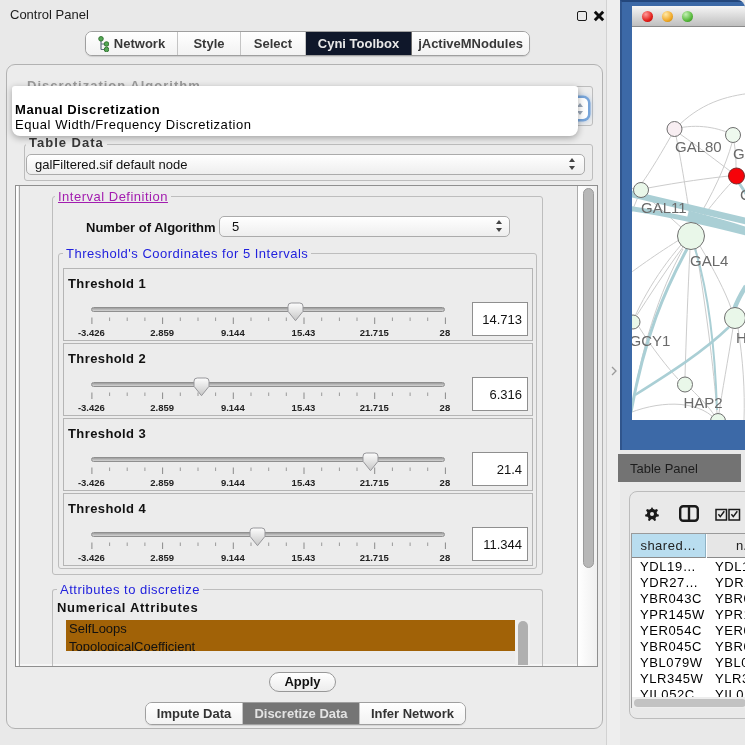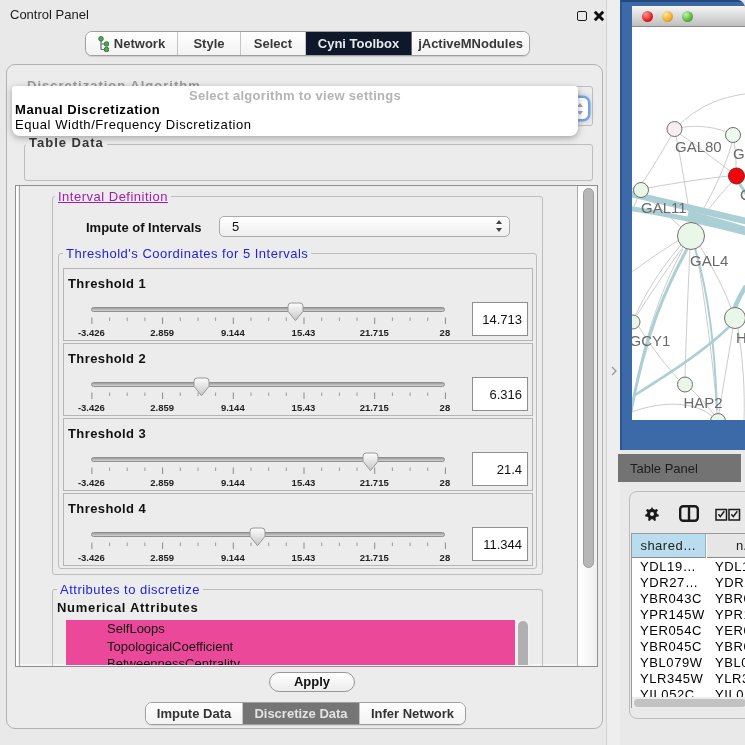--- a/index.html
+++ b/index.html
@@ -53,26 +53,26 @@
 .tbox-title { position:absolute; left:4px; top:7px; font-size:13px; font-weight:700; color:#111; letter-spacing:0.4px; }
 .track { position:absolute; left:27px; top:38px; width:354px; height:5px; border-radius:2.5px;
          background:linear-gradient(#9d9d9d,#d4d4d4); border:1px solid #8f8f8f; }
 .tl { position:absolute; top:58px; font-size:9.5px; font-weight:700; color:#222; width:50px; text-align:center; margin-left:-25px; }
 .vbox { position:absolute; left:408px; top:33px; width:56px; height:34px; background:#fff; border:1px solid #8f8f8f; }
 .vbox span { position:absolute; right:5px; top:50%; transform:translateY(-50%); font-size:13px; color:#111; }
 
 #attrgroup { left:52px; top:589px; width:491px; height:77px; border-bottom:none; border-radius:3px 3px 0 0; }
 #attrgroup > .gtitle { left:4px; color:#2222dd; }
 #numattr { position:absolute; left:57px; top:600px; font-size:13px; font-weight:700; color:#111; letter-spacing:0.7px; }
-#attrlist { position:absolute; left:66px; top:620px; width:449px; height:45px; background:#ec4899; overflow:hidden;padding-left:38px; }
+#attrlist { position:absolute; left:66px; top:620px; width:449px; height:31px; background:#a16207; overflow:hidden; }
 #attrlist div { font-size:13px; color:#111; height:17.5px; line-height:17.5px; padding-left:3px; white-space:nowrap; }
 #attrsb { position:absolute; left:515px; top:620px; width:15px; height:45px; background:#f0f0f0; overflow:hidden; }
 #attrsbthumb { position:absolute; left:3px; top:1px; width:10px; height:60px; background:#b0b0b0; border-radius:6px; }
 
-#applybtn { position:absolute; left:269px; top:672px; width:86px; height:20px; background:linear-gradient(#ffffff,#ececec);
+#applybtn { position:absolute; left:269px; top:672px; width:67px; height:20px; background:linear-gradient(#ffffff,#ececec);
             border:1px solid #989898; border-radius:10px; font-size:13px; font-weight:700; color:#111;
             text-align:center; line-height:18px; }
 #bottabs { position:absolute; left:145px; top:702px; height:23px; background:#fdfdfd; border:1px solid #9f9f9f;
            border-radius:7px; display:flex; overflow:hidden; box-shadow:0 1px 1px rgba(0,0,0,0.1); }
 .btab { font-size:13px; font-weight:700; color:#333; display:flex; align-items:center; justify-content:center;
         border-right:1px solid #c4c4c4; background:linear-gradient(#ffffff,#f2f2f2); }
 .btab:last-child { border-right:none; }
 .btab.sel { background:#757575; color:#e3e3e3; }
 #popup { position:absolute; left:12px; top:86px; width:566px; height:50px; background:#ffffff;
          border-radius:3px 3px 8px 8px; box-shadow:0 2px 7px rgba(0,0,0,0.32); z-index:50; }
@@ -124,27 +124,34 @@
   <div style="position:absolute;left:27px;top:78px;font-size:13px;font-weight:700;color:#9b9b9b;z-index:4;letter-spacing:1px">Discretization Algorithm</div>
   <div id="dacombo">
       <span class="arrows" style="right:3px">
         <span class="up" style="border-bottom-color:#9aa7b8"></span>
         <span class="dn" style="border-top-color:#9aa7b8"></span>
       </span>
     </div>
   <div class="group" id="galgroup">
       <div class="gtitle">Table Data</div>
     </div>
+  <div class="combo" style="left:26px;top:154px;width:559px;height:20.5px">
+    <span class="ctext" style="left:8px">galFiltered.sif default node</span>
+    <span class="arrows" style="right:7px">
+        <span class="up"></span>
+        <span class="dn"></span>
+      </span>
+  </div>
 
   <div id="innerpanel"></div>
   <div style="position:absolute;left:19px;top:186px;width:1px;height:480px;background:#a5a5a5"></div>
   <div class="group" id="ivgroup">
       <div class="gtitle">Interval Definition</div>
     </div>
-  <div id="noi">Impute of Intervals</div>
+  <div id="noi">Number of Algorithm</div>
   <div class="combo" style="left:219px;top:216px;width:291px;height:20.5px">
     <span class="ctext" style="left:12px">5</span>
     <span class="arrows">
         <span class="up"></span>
         <span class="dn"></span>
       </span>
   </div>
   <div class="group" id="thgroup">
       <div class="gtitle">Threshold's Coordinates for 5 Intervals</div>
     </div>
@@ -321,21 +328,20 @@
     </div>
 
   <div id="applybtn">Apply</div>
   <div id="bottabs">
     <div class="btab" style="width:97px">Impute Data</div>
     <div class="btab sel" style="width:117px">Discretize Data</div>
     <div class="btab" style="width:105px">Infer Network</div>
   </div>
 
   <div id="popup">
-    <div style="position:absolute;left:0;right:0;top:2px;text-align:center;font-size:13px;font-weight:700;color:#b4b4b4;letter-spacing:0.3px">Select algorithm to view settings</div>
     <div style="position:absolute;left:3px;top:16px;font-size:13px;font-weight:700;color:#000;letter-spacing:0.55px">Manual Discretization</div>
     <div style="position:absolute;left:3px;top:31px;font-size:13px;color:#000;letter-spacing:0.55px">Equal Width/Frequency Discretization</div>
   </div>
 
   <div style="position:absolute;left:606px;top:0;width:1px;height:745px;background:#d2d2d2"></div>
   <div style="position:absolute;left:607px;top:0;width:13px;height:745px;background:#eeeeee"></div>
   <svg width="8" height="10" viewBox="0 0 8 10" style="position:absolute;left:610px;top:366px">
       <path d="M2 1 L6 5 L2 9" fill="none" stroke="#9a9a9a" stroke-width="1.3"></path>
     </svg>
   <div id="netwin"></div>

